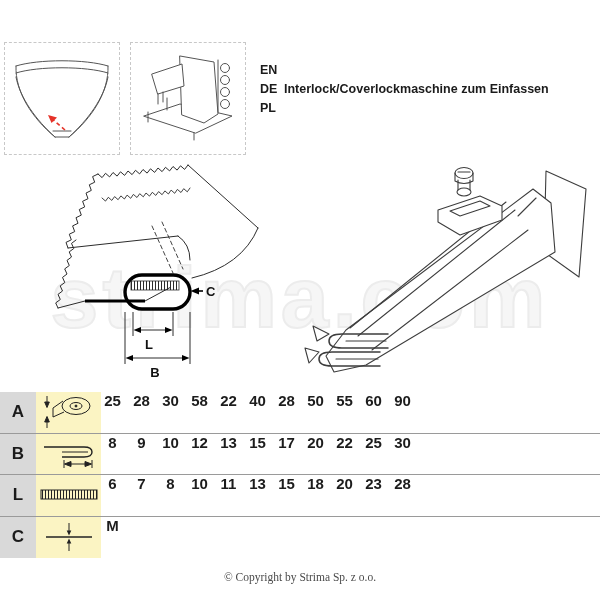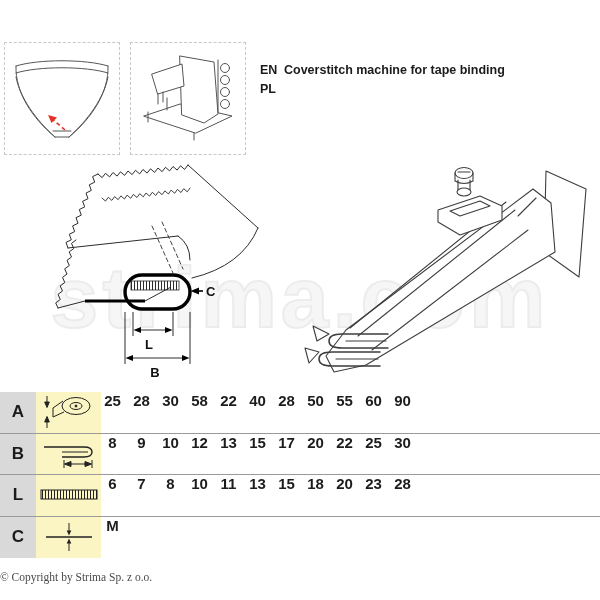--- a/index.html
+++ b/index.html
@@ -34,21 +34,21 @@
     border-bottom:1px solid var(--divider,#9a9a9a);}
   .spec-row:last-child{border-bottom:none;}
   .cell-key{width:36px;height:100%;background:var(--rowhdr,#d9d9d9);display:flex;
     align-items:center;justify-content:center;font-weight:700;font-size:17px;}
   .cell-icon{width:65px;height:100%;background:var(--iconbg,#fbf4c3);display:flex;
     align-items:center;justify-content:center;}
   .vals{position:absolute;left:98px;top:0;height:100%;display:flex;align-items:flex-start;}
   .val{width:29px;text-align:center;font-size:15px;font-weight:600;color:#1c1c1c;}
 
   
-  .copyright{position:absolute;left:0;right:0;top:571px;text-align:left;z-index:1;
+  .copyright{position:absolute;left:0;right:0;top:571px;text-align:center;z-index:1;
     font-family:"Liberation Serif",serif;font-size:11.5px;color:#4a4a4a;}
 </style>
 </head>
 <body>
 
 <div class="stage">
 
   <div class="watermark">strima.com</div>
 
   <div class="frame f1">
@@ -84,21 +84,24 @@
         <circle cx="91" cy="46" r="4.5"></circle>
         <circle cx="91" cy="58" r="4.5"></circle>
         <path d="M14,66 L14,76 M60,87 L60,94"></path>
       </g>
     </svg>
   </div>
 
   <div class="langs">
     <div class="lang-row">
       <span class="lang-code">EN</span>
-      <span class="lang-text">Coverstitch machine for tape binding</span>
+    </div>
+    <div class="lang-row">
+      <span class="lang-code">DE</span>
+      <span class="lang-text">Interlock/Coverlockmaschine zum Einfassen</span>
     </div>
     <div class="lang-row">
       <span class="lang-code">PL</span>
     </div>
   </div>
 
   <svg class="diagram" width="260" height="230" viewBox="0 0 260 230">
     <defs>
       <pattern id="hatch1" width="3" height="12" patternUnits="userSpaceOnUse">
         <line x1="1.5" y1="0" x2="1.5" y2="12" stroke="#2c2c2c" stroke-width="1"></line>

